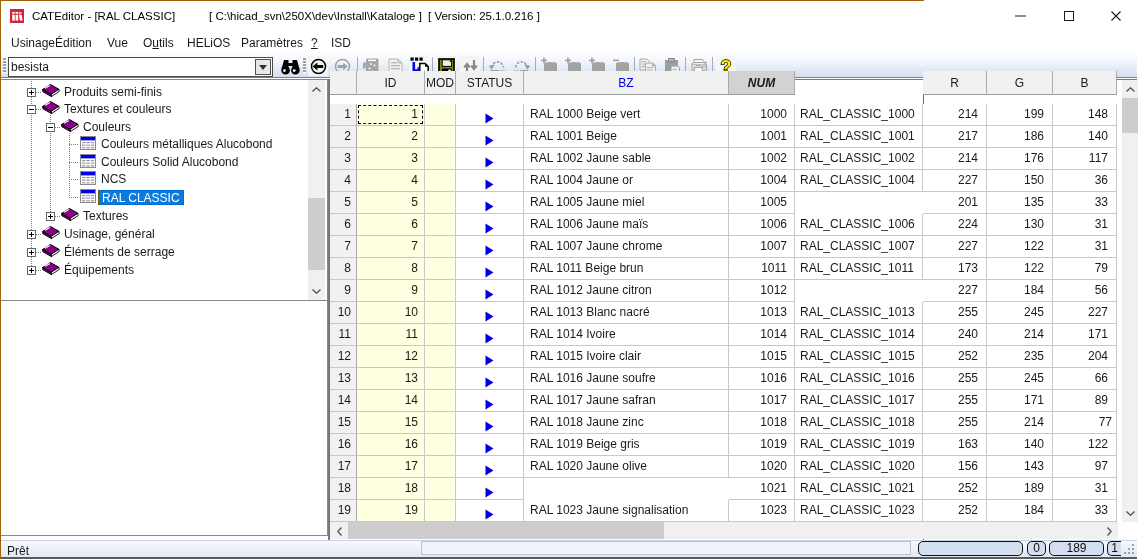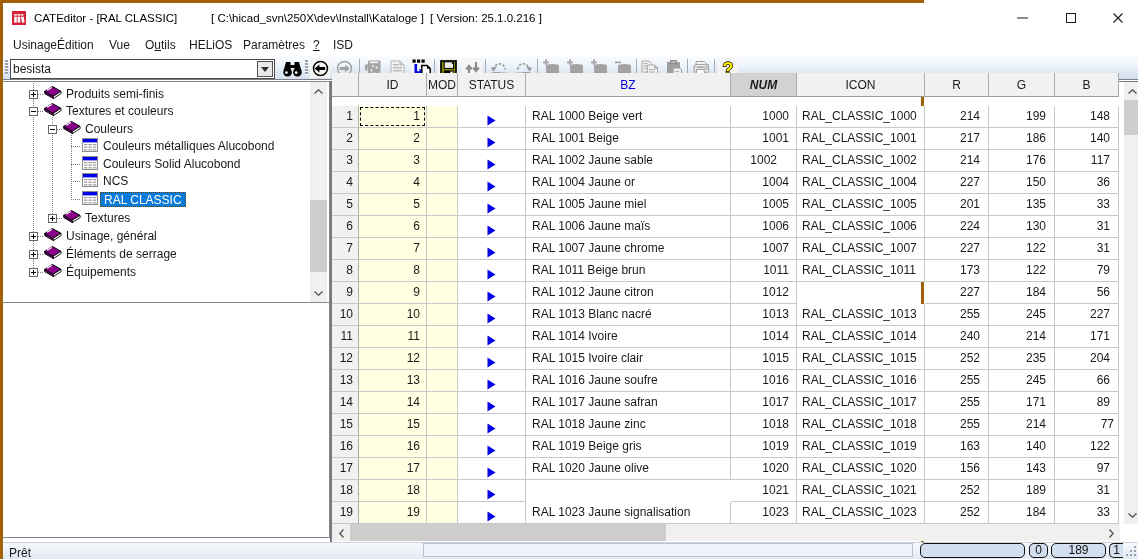--- a/index.html
+++ b/index.html
@@ -1,18 +1,18 @@
 <!DOCTYPE html>
 <html><head><meta charset="utf-8">
 <style>
 * { margin:0; padding:0; box-sizing:border-box; }
 html,body { width:1138px; height:559px; overflow:hidden; }
 #win { position:absolute; left:0; top:0; width:924px; height:559px;
   background:#fff; font-family:"Liberation Sans",sans-serif; font-size:12px; color:#1a1a1a;
-  border:3px solid #a16207; }
+  border:1px solid #a16207; }
 .abs { position:absolute; }
 
 #title { left:0; top:0; width:1136px; height:30px; background:#fff; }
 .ttxt { top:9px; white-space:pre; color:#000; font-size:11.5px; }
 
 #menubar { left:0; top:30px; width:1136px; height:23px; background:#fff; }
 .mi { position:absolute; top:35px; color:#1a1a1a; }
 
 #toolbar { left:0; top:53px; width:1136px; height:24px;
   background:linear-gradient(#fcfdff,#f0f5fb 35%,#dfe9f4 70%,#d3e0ef);
@@ -406,21 +406,20 @@
     </div>
     <div class="sbthumb" style="left:307px;top:197px;width:17px;height:72px"></div>
     <div class="abs" style="left:327px;top:78px;width:2px;height:461px;background:#787878"></div>
     <div class="abs" style="left:327px;top:78px;width:809px;height:1px;background:#787878"></div>
     <div class="hcell" style="left:329px;width:27px;"></div>
     <div class="hcell" style="left:356px;width:68px;">ID</div>
     <div class="hcell" style="left:424px;width:31px;">MOD</div>
     <div class="hcell" style="left:455px;width:68px;">STATUS</div>
     <div class="hcell" style="left:523px;width:205px;color:#0000e0">BZ</div>
     <div class="hcell" style="left:728px;width:66px;background:#d2d2d2;font-weight:bold;font-style:italic">NUM</div>
-    <div class="hcell" style="left:794px;width:128px;">ICON</div>
     <div class="hcell" style="left:922px;width:64px;">R</div>
     <div class="hcell" style="left:986px;width:66px;">G</div>
     <div class="hcell" style="left:1052px;width:64px;">B</div>
     <div class="cell rh rt" style="left:329px;top:103px;width:27px;padding-right:5px">1</div>
     <div class="cell ylw rt" style="left:356px;top:103px;width:68px;padding-right:6px">1</div>
     <div class="cell ylw" style="left:424px;top:103px;width:31px;"></div>
     <div class="cell " style="left:455px;top:103px;width:68px;">
       <div style="text-align:center;padding-top:5px"><svg width="9" height="11" viewBox="0 0 9 11" style="vertical-align:-1px">
           <path d="M0.5 0.5 L8.5 5.5 L0.5 10.5 z" fill="#0000e8"></path>
         </svg></div>
@@ -447,21 +446,21 @@
     <div class="cell rt" style="left:1052px;top:125px;width:64px;padding-right:8px">140</div>
     <div class="cell rh rt" style="left:329px;top:147px;width:27px;padding-right:5px">3</div>
     <div class="cell ylw rt" style="left:356px;top:147px;width:68px;padding-right:6px">3</div>
     <div class="cell ylw" style="left:424px;top:147px;width:31px;"></div>
     <div class="cell " style="left:455px;top:147px;width:68px;">
       <div style="text-align:center;padding-top:5px"><svg width="9" height="11" viewBox="0 0 9 11" style="vertical-align:-1px">
           <path d="M0.5 0.5 L8.5 5.5 L0.5 10.5 z" fill="#0000e8"></path>
         </svg></div>
     </div>
     <div class="cell lt" style="left:523px;top:147px;width:205px;padding-left:6px">RAL 1002 Jaune sable</div>
-    <div class="cell rt" style="left:728px;top:147px;width:66px;padding-right:19px">1002</div>
+    <div class="cell rt" style="left:728px;top:147px;width:66px;padding-right:7px">1002</div>
     <div class="cell lt" style="left:794px;top:147px;width:128px;padding-left:5px">RAL_CLASSIC_1002</div>
     <div class="cell rt" style="left:922px;top:147px;width:64px;padding-right:8px">214</div>
     <div class="cell rt" style="left:986px;top:147px;width:66px;padding-right:8px">176</div>
     <div class="cell rt" style="left:1052px;top:147px;width:64px;padding-right:8px">117</div>
     <div class="cell rh rt" style="left:329px;top:169px;width:27px;padding-right:5px">4</div>
     <div class="cell ylw rt" style="left:356px;top:169px;width:68px;padding-right:6px">4</div>
     <div class="cell ylw" style="left:424px;top:169px;width:31px;"></div>
     <div class="cell " style="left:455px;top:169px;width:68px;">
       <div style="text-align:center;padding-top:5px"><svg width="9" height="11" viewBox="0 0 9 11" style="vertical-align:-1px">
           <path d="M0.5 0.5 L8.5 5.5 L0.5 10.5 z" fill="#0000e8"></path>
@@ -476,21 +475,20 @@
     <div class="cell rh rt" style="left:329px;top:191px;width:27px;padding-right:5px">5</div>
     <div class="cell ylw rt" style="left:356px;top:191px;width:68px;padding-right:6px">5</div>
     <div class="cell ylw" style="left:424px;top:191px;width:31px;"></div>
     <div class="cell " style="left:455px;top:191px;width:68px;">
       <div style="text-align:center;padding-top:5px"><svg width="9" height="11" viewBox="0 0 9 11" style="vertical-align:-1px">
           <path d="M0.5 0.5 L8.5 5.5 L0.5 10.5 z" fill="#0000e8"></path>
         </svg></div>
     </div>
     <div class="cell lt" style="left:523px;top:191px;width:205px;padding-left:6px">RAL 1005 Jaune miel</div>
     <div class="cell rt" style="left:728px;top:191px;width:66px;padding-right:7px">1005</div>
-    <div class="cell lt" style="left:794px;top:191px;width:128px;padding-left:5px">RAL_CLASSIC_1005</div>
     <div class="cell rt" style="left:922px;top:191px;width:64px;padding-right:8px">201</div>
     <div class="cell rt" style="left:986px;top:191px;width:66px;padding-right:8px">135</div>
     <div class="cell rt" style="left:1052px;top:191px;width:64px;padding-right:8px">33</div>
     <div class="cell rh rt" style="left:329px;top:213px;width:27px;padding-right:5px">6</div>
     <div class="cell ylw rt" style="left:356px;top:213px;width:68px;padding-right:6px">6</div>
     <div class="cell ylw" style="left:424px;top:213px;width:31px;"></div>
     <div class="cell " style="left:455px;top:213px;width:68px;">
       <div style="text-align:center;padding-top:5px"><svg width="9" height="11" viewBox="0 0 9 11" style="vertical-align:-1px">
           <path d="M0.5 0.5 L8.5 5.5 L0.5 10.5 z" fill="#0000e8"></path>
         </svg></div>

